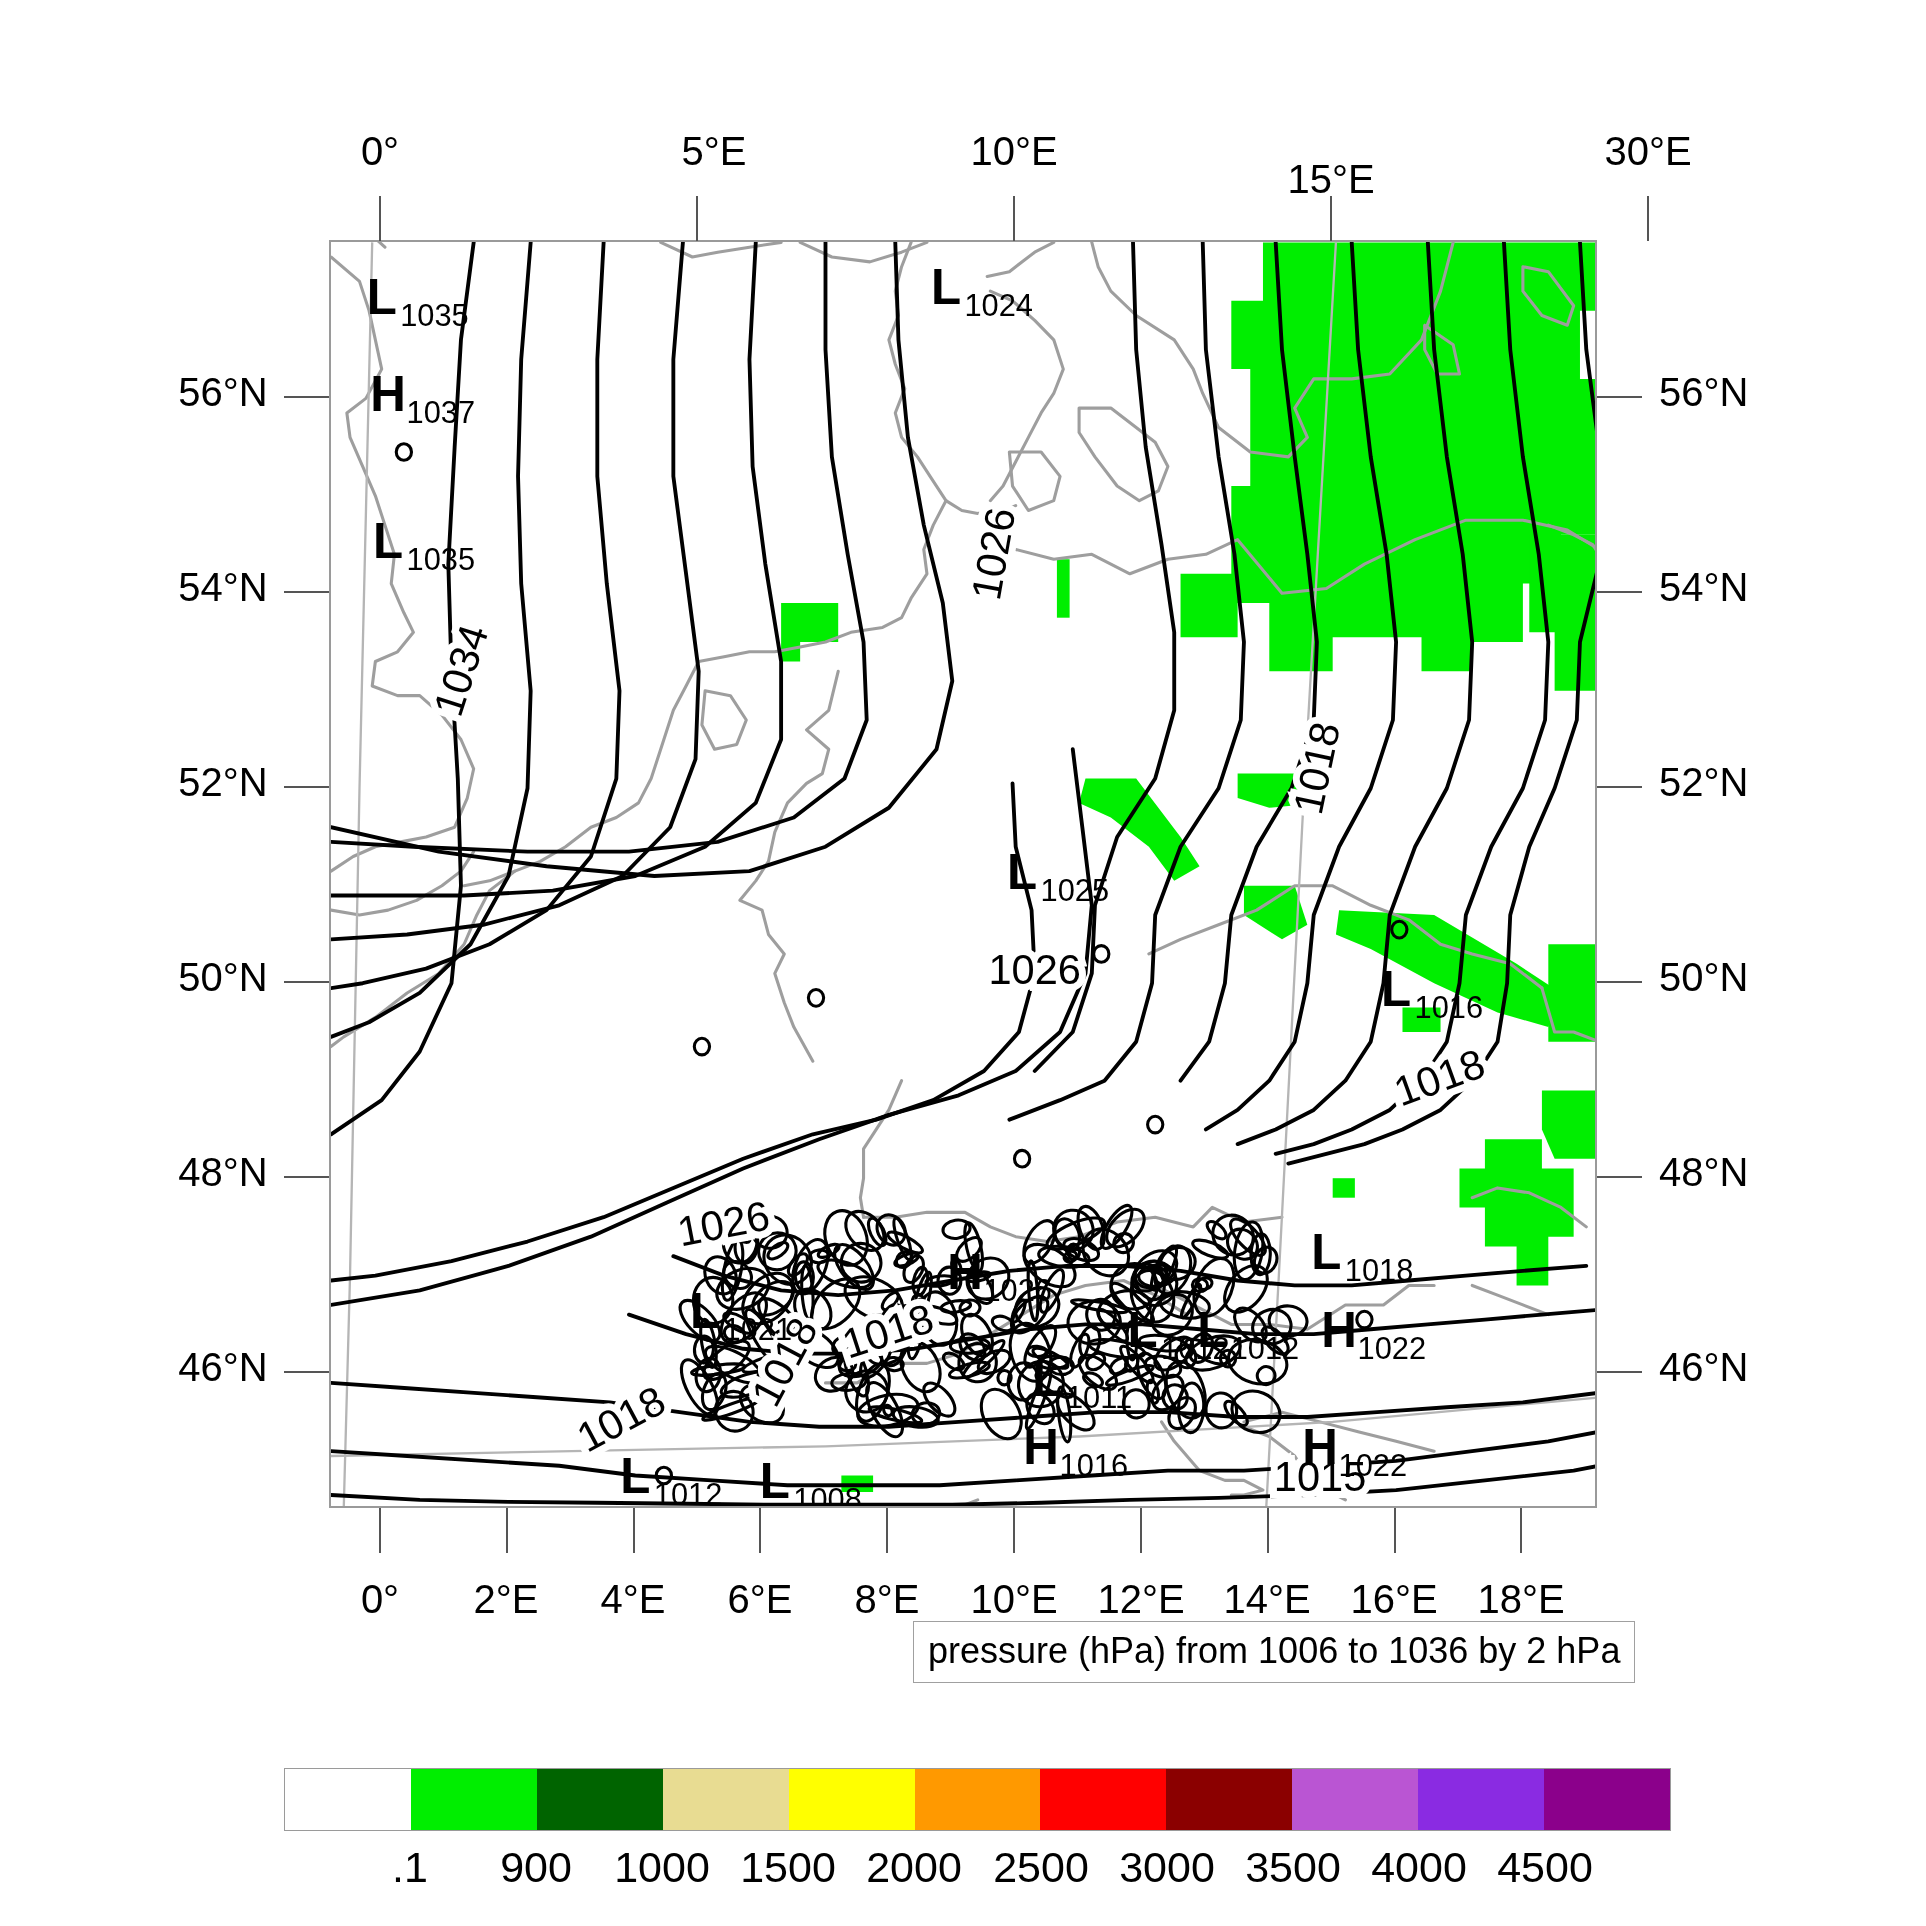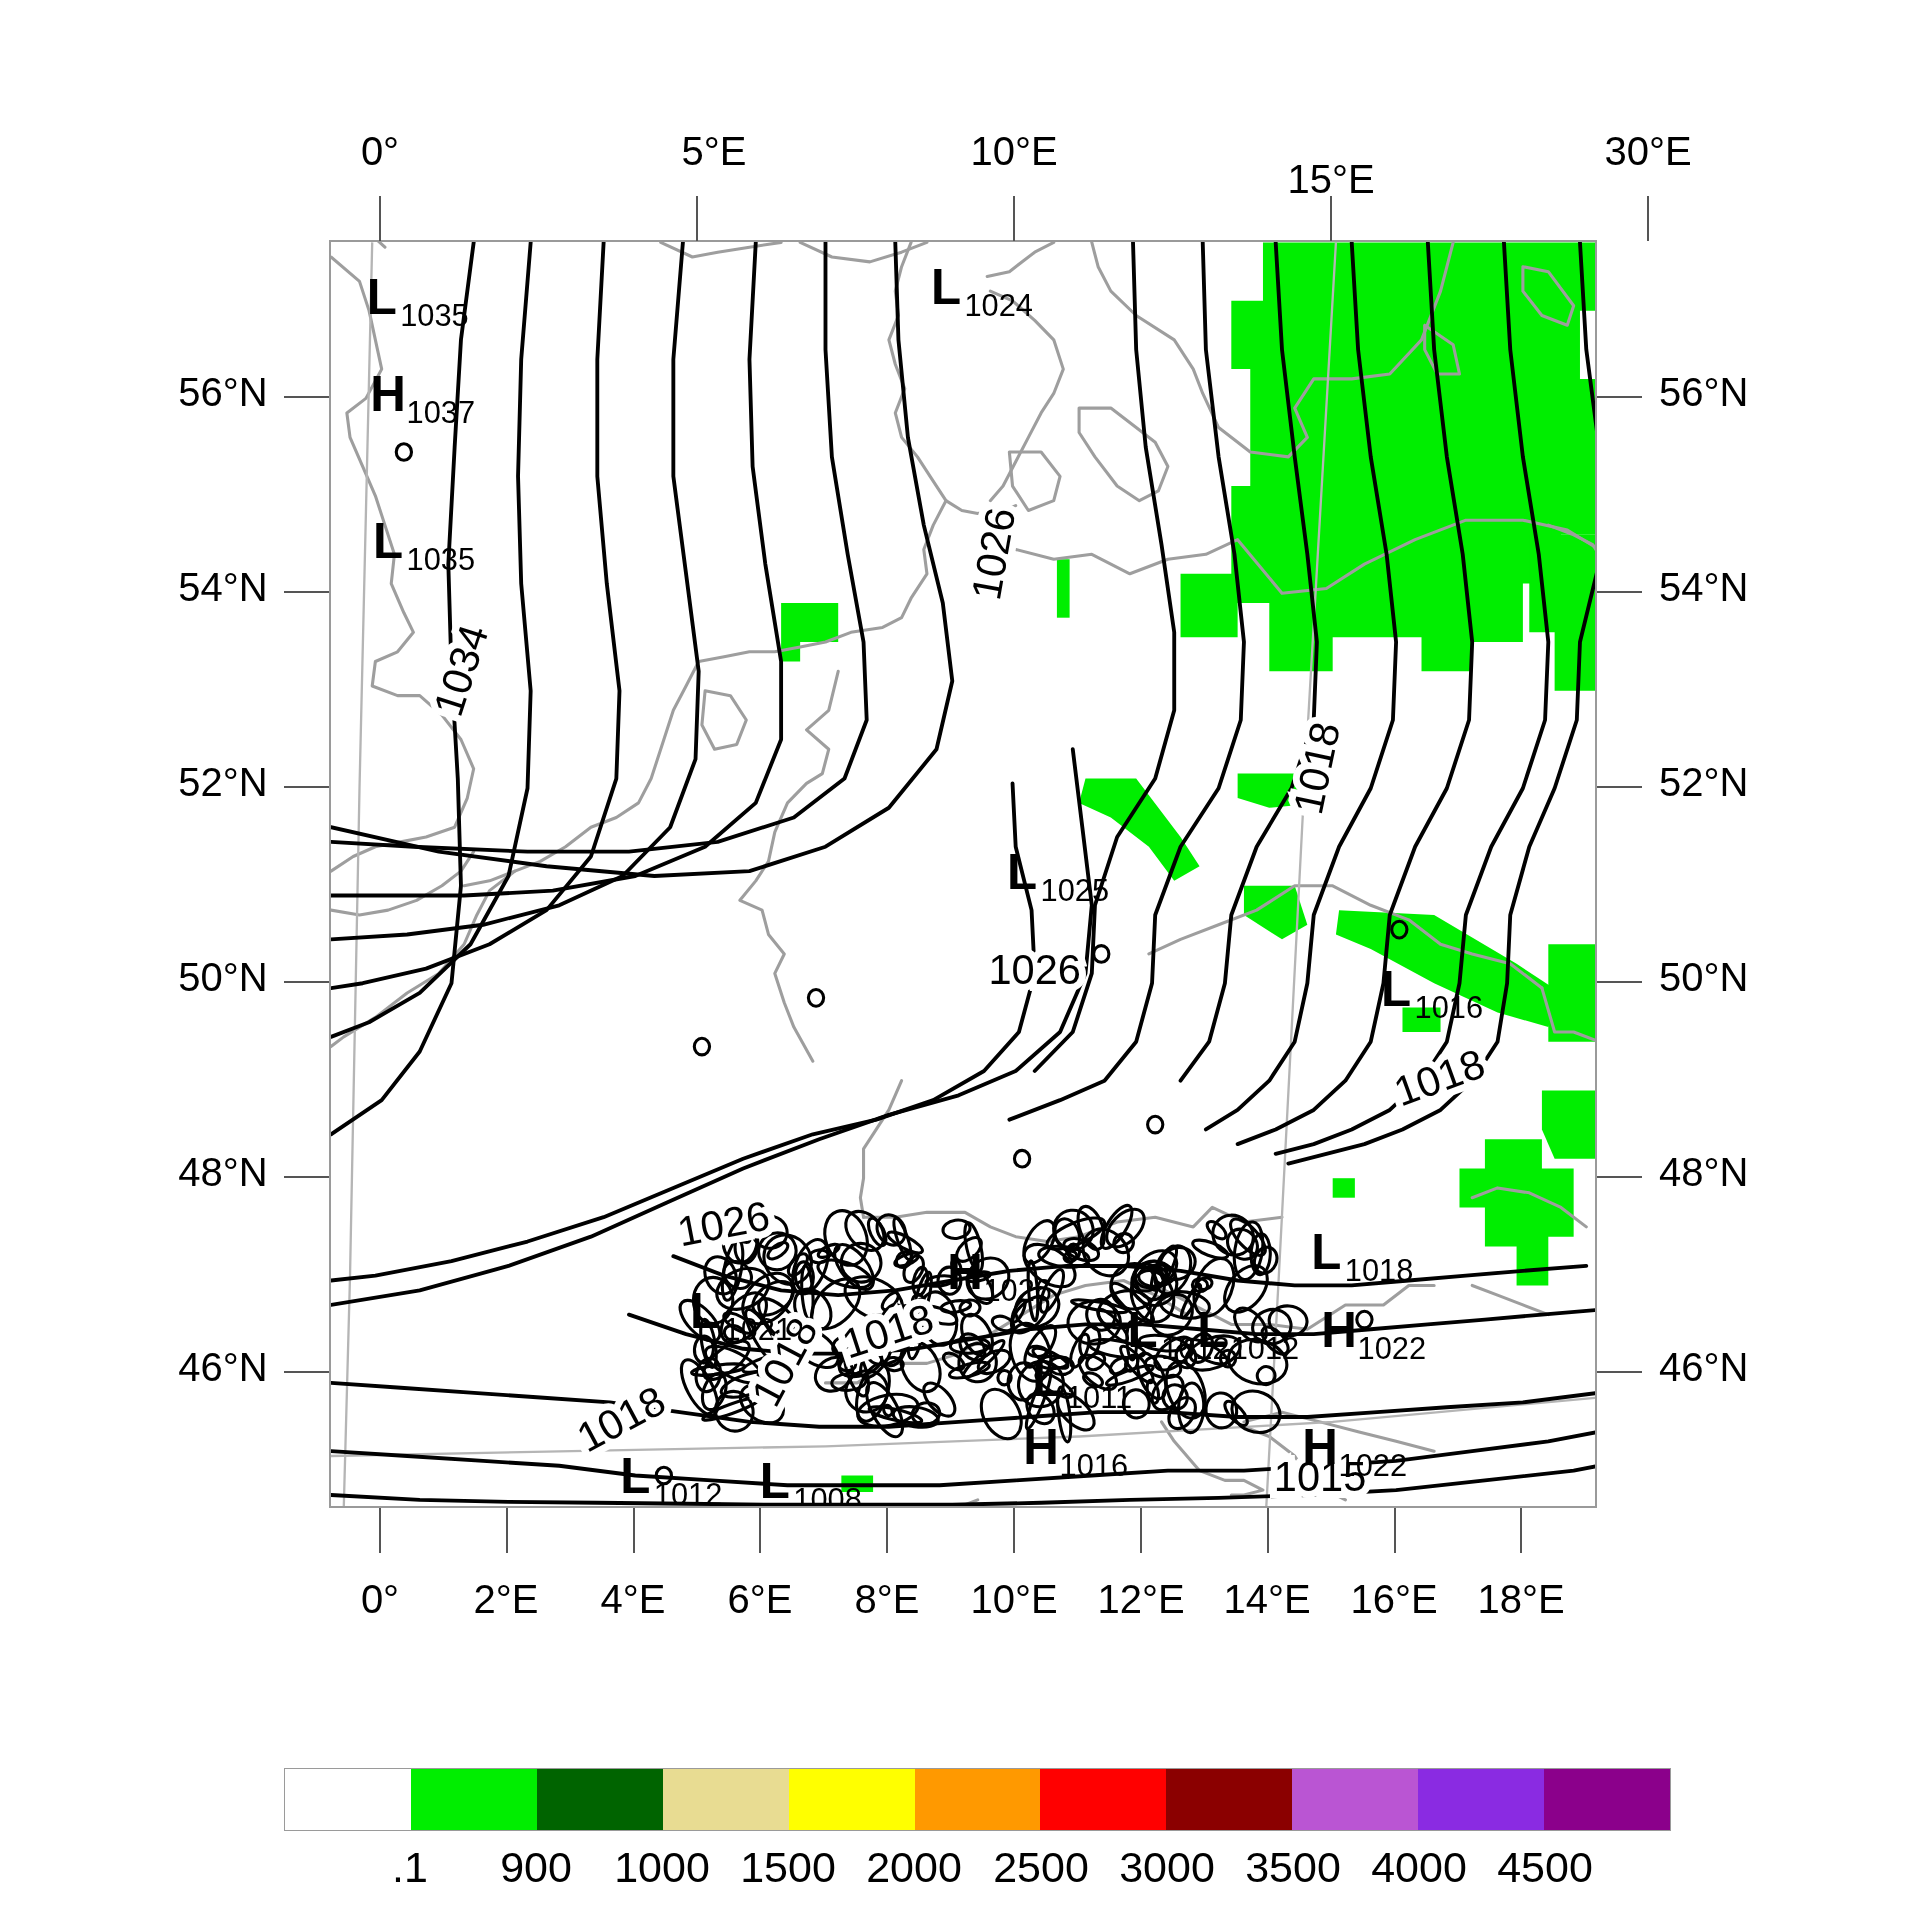--- a/index.html
+++ b/index.html
@@ -521,20 +521,21 @@
       <div class="tick h" style="left: 284px; top: 1176px; width: 45px;"></div>
       <div class="ax-lab left" style="left: -2.3px; top: 1150px; width: 270px;">48°N</div>
       <div class="tick h" style="left: 1597px; top: 1176px; width: 45px;"></div>
       <div class="ax-lab right" style="left: 1659px; top: 1150px; width: 270px;">48°N</div>
       <div class="tick h" style="left: 284px; top: 1371px; width: 45px;"></div>
       <div class="ax-lab left" style="left: -2.3px; top: 1345px; width: 270px;">46°N</div>
       <div class="tick h" style="left: 1597px; top: 1371px; width: 45px;"></div>
       <div class="ax-lab right" style="left: 1659px; top: 1345px; width: 270px;">46°N</div>
     </div>
 
+  <div class="press-box">pressure (hPa) from 1006 to 1036 by 2 hPa</div>
 
 
   <div id="colorbar">
       <div class="cb-seg" style="background: rgb(255, 255, 255);"></div>
       <div class="cb-seg" style="background: rgb(0, 238, 0);"></div>
       <div class="cb-seg" style="background: rgb(0, 100, 0);"></div>
       <div class="cb-seg" style="background: rgb(232, 220, 146);"></div>
       <div class="cb-seg" style="background: rgb(255, 255, 0);"></div>
       <div class="cb-seg" style="background: rgb(255, 153, 0);"></div>
       <div class="cb-seg" style="background: rgb(255, 0, 0);"></div>

